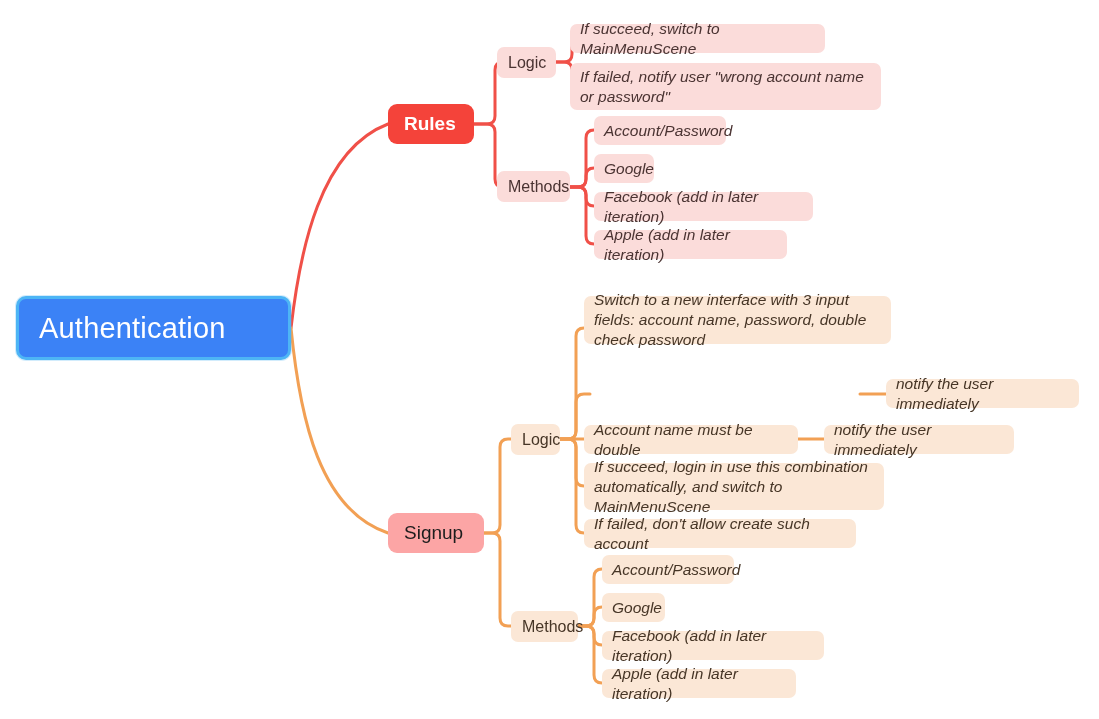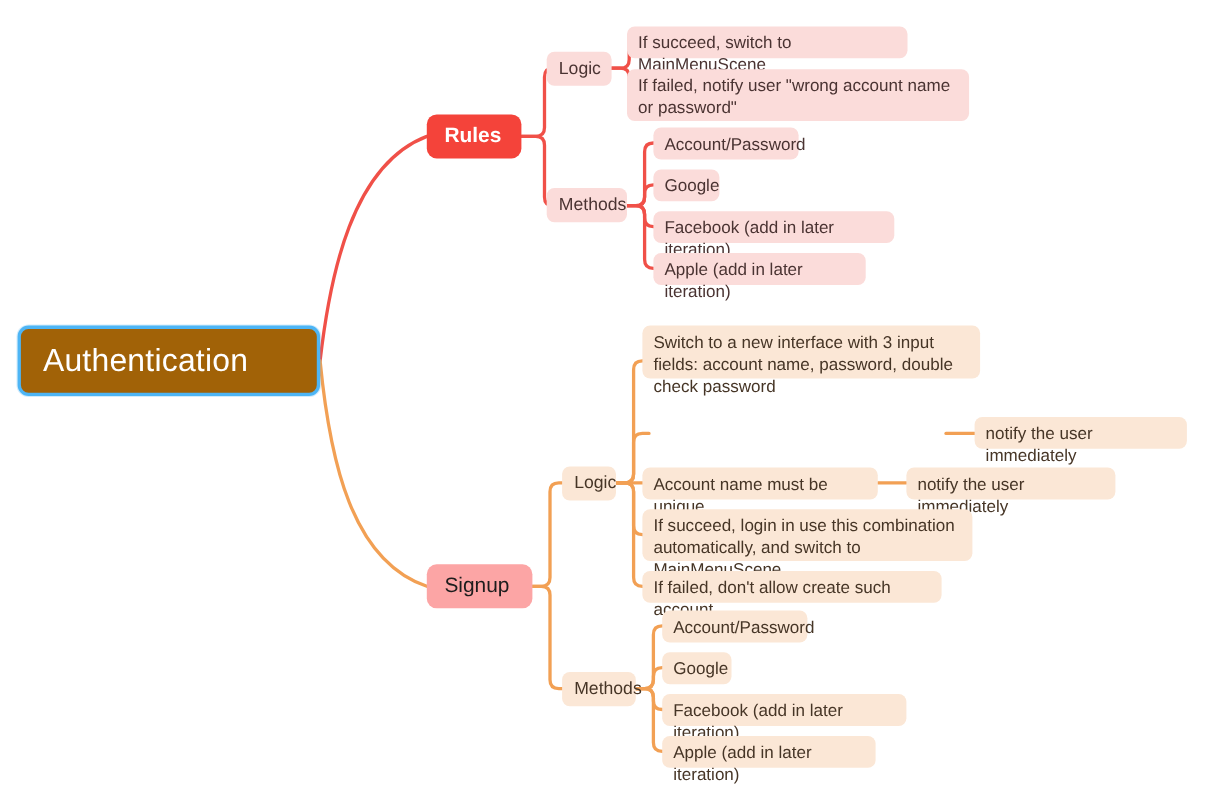--- a/index.html
+++ b/index.html
@@ -31,21 +31,21 @@
     position: absolute;
     box-sizing: border-box;
     display: flex;
     align-items: center;
     white-space: pre-wrap;
     z-index: 2;
   }
 
   
   .node.root {
-    background: #a16207;
+    background: #3b82f6;
     border: 3px solid #4db5f5;
     border-radius: 10px;
     color: #ffffff;
     font-size: 29px;
     letter-spacing: 0.2px;
     padding: 0 20px;
     box-shadow: 0 0 0 1px rgba(77,181,245,.25);
   }
 
   
@@ -74,21 +74,22 @@
   }
   .node.mid.red   { background: #fbdcda; color: #4a3332; }
   .node.mid.amber { background: #fbe7d6; color: #463526; }
 
   
   .node.leaf {
     border-radius: 7px;
     padding: 6px 10px;
     font-size: 15.5px;
     line-height: 20px;
-    align-items: flex-start;
+    align-items: center;
+    font-style: italic;
   }
   .node.leaf.red   { background: #fbdcda; color: #4a3332; }
   .node.leaf.amber { background: #fbe7d6; color: #463526; }
 </style>
 </head>
 <body>
 
 <div id="canvas">
 
   <svg id="edges" viewBox="0 0 1099 719" xmlns="http://www.w3.org/2000/svg">
@@ -176,21 +177,21 @@
 
   <div class="node leaf amber" style="left:584px; top:296px; width:307px; height:48px;">
     <span>Switch to a new interface with 3 input fields: account name, password, double check password</span>
   </div>
 
   <div class="node leaf amber" style="left:886px; top:379px; width:193px; height:29px;">
     <span>notify the user immediately</span>
   </div>
 
   <div class="node leaf amber" style="left:584px; top:425px; width:214px; height:29px;">
-    <span>Account name must be unique</span>
+    <span>Account name must be double</span>
   </div>
   <div class="node leaf amber" style="left:824px; top:425px; width:190px; height:29px;">
     <span>notify the user immediately</span>
   </div>
 
   <div class="node leaf amber" style="left:584px; top:463px; width:300px; height:47px;">
     <span>If succeed, login in use this combination automatically, and switch to MainMenuScene</span>
   </div>
 
   <div class="node leaf amber" style="left:584px; top:519px; width:272px; height:29px;">

